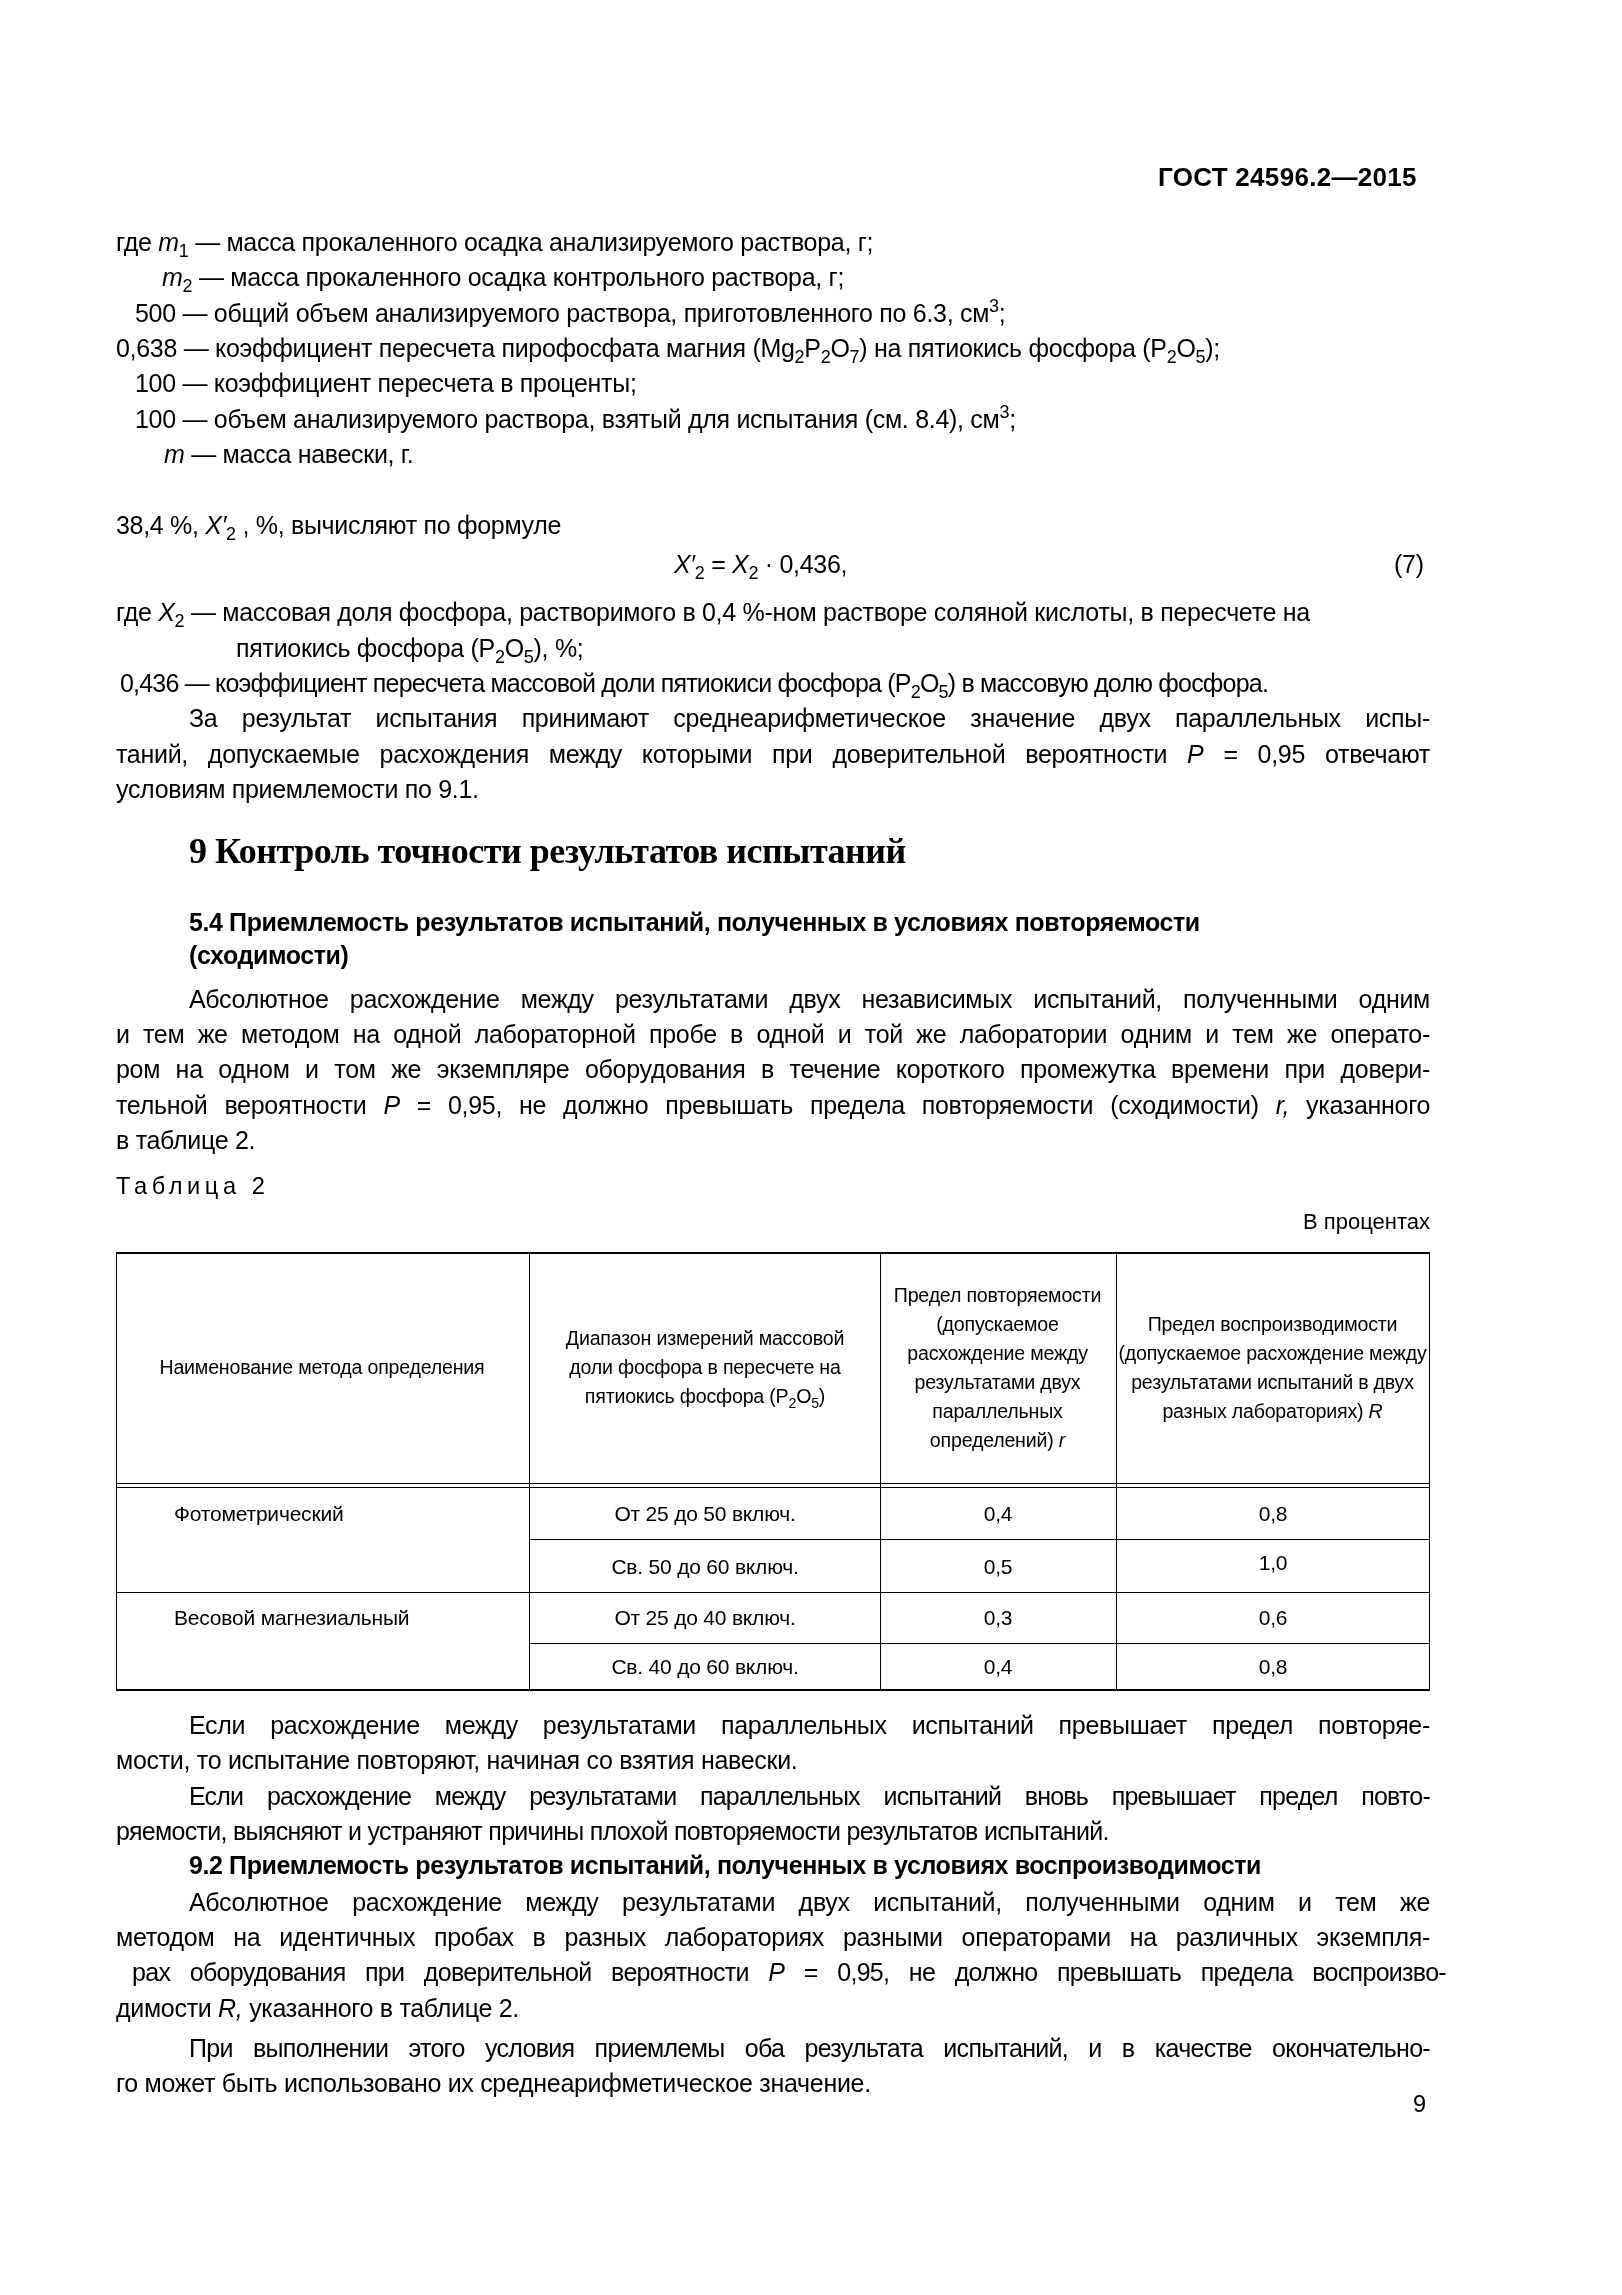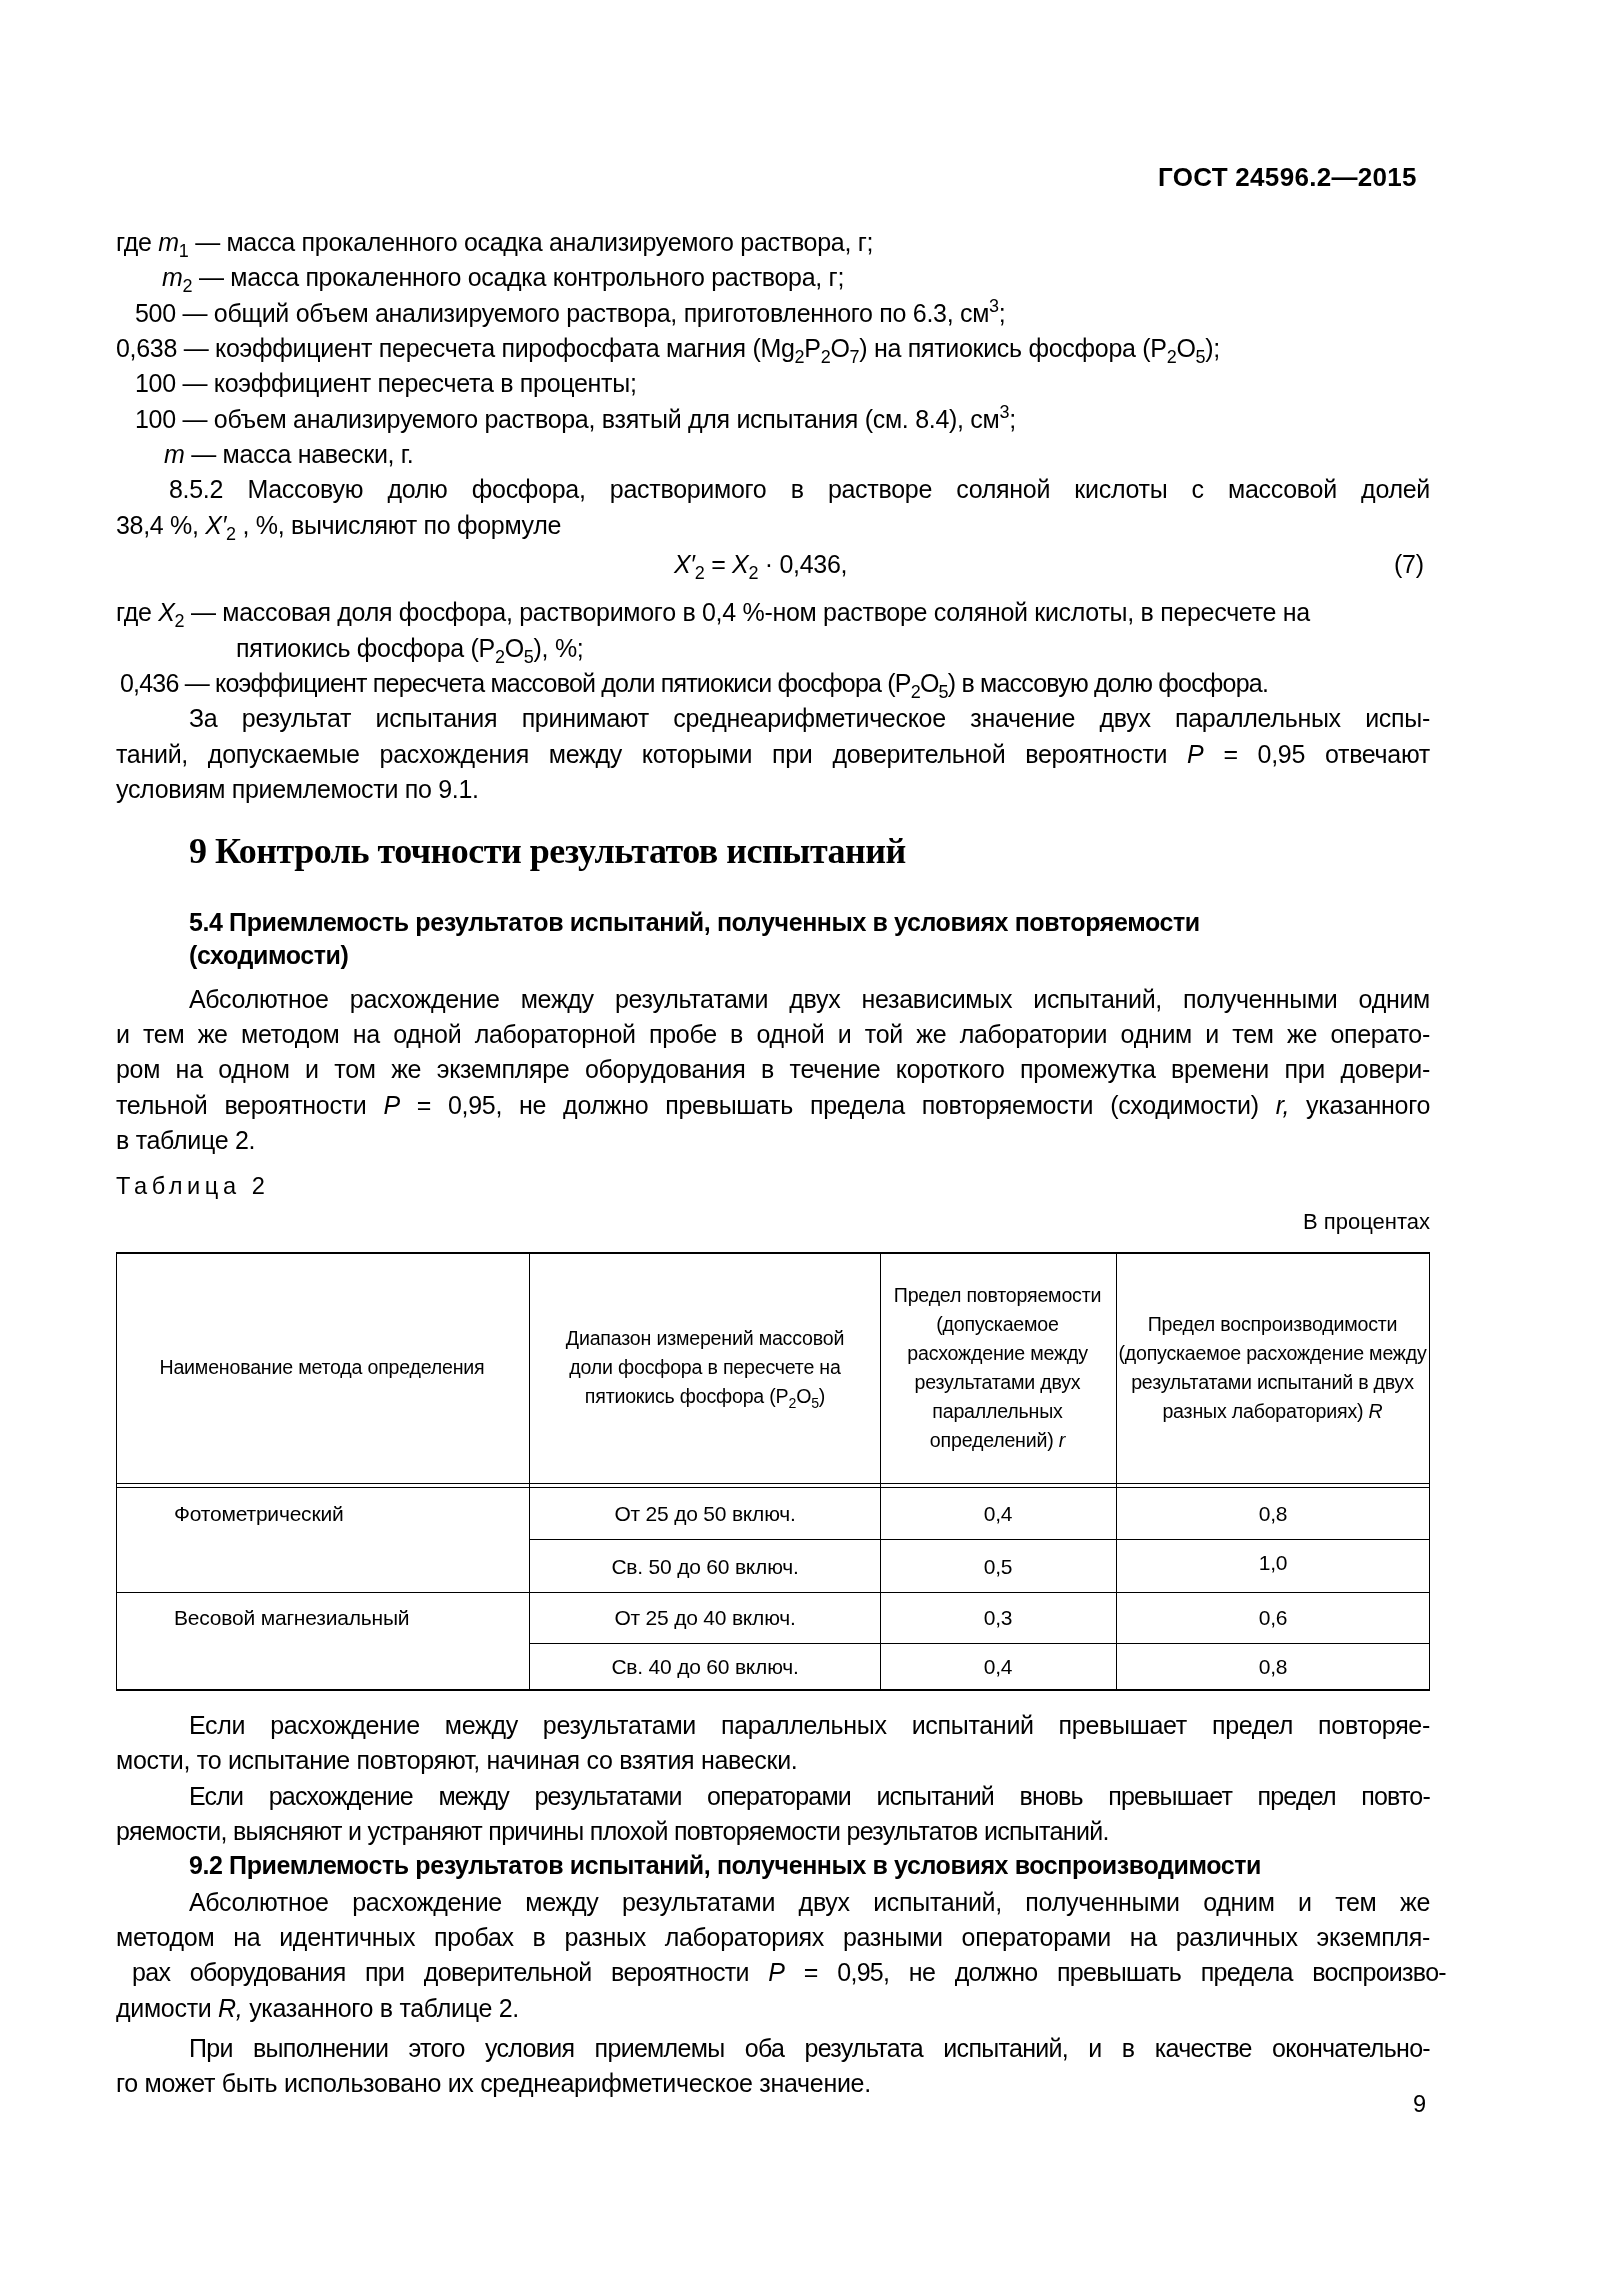--- a/index.html
+++ b/index.html
@@ -48,21 +48,20 @@
   <div class="abs txt" style="left:135px; top:366px;">
     <span>100</span><span> — коэффициент пересчета в проценты;</span>
   </div>
   <div class="abs txt" style="left:135px; top:402px;">
     <span>100</span><span> — объем анализируемого раствора, взятый для испытания (см. 8.4), см</span><sup>3</sup><span>;</span>
   </div>
   <div class="abs txt" style="left:164px; top:437px;">
     <span class="it">m</span><span> — масса навески, г.</span>
   </div>
 
-  <div class="abs txt just" style="left:116px; top:472px; width:1314px; padding-left:53px; box-sizing:border-box;">8.5.2  Массовую долю фосфора, растворимого в растворе соляной кислоты с массовой долей</div>
   <div class="abs txt" style="left:116px; top:508px;">
     <span>38,4 %, </span><span class="it">X′</span><sub>2</sub><span> , %, вычисляют по формуле</span>
   </div>
 
   <div class="abs txt" style="left:674px; top:547px;">
     <span class="it">X′</span><sub>2</sub><span> = </span><span class="it">X</span><sub>2</sub><span> · 0,436,</span>
   </div>
   <div class="abs txt" style="left:1394px; top:547px;">(7)</div>
 
   <div class="abs txt" style="left:116px; top:595px;">
@@ -137,21 +136,21 @@
     <div class="cell" style="left:764px; top:341px; width:236px; height:50px;">0,3</div>
     <div class="cell" style="left:1001px; top:341px; width:312px; height:50px;">0,6</div>
 
     <div class="cell" style="left:414px; top:393px; width:350px; height:44px;">Св. 40 до 60 включ.</div>
     <div class="cell" style="left:764px; top:393px; width:236px; height:44px;">0,4</div>
     <div class="cell" style="left:1001px; top:393px; width:312px; height:44px;">0,8</div>
   </div>
 
   <div class="abs txt just" style="left:116px; top:1708px; padding-left:73px; box-sizing:border-box;">Если расхождение между результатами параллельных испытаний превышает предел повторяе-</div>
   <div class="abs txt" style="left:116px; top:1743px;">мости, то испытание повторяют, начиная со взятия навески.</div>
-  <div class="abs txt just" style="left:116px; top:1779px; padding-left:73px; box-sizing:border-box; letter-spacing:-0.8px;">Если расхождение между результатами операторами испытаний вновь превышает предел повто-</div>
+  <div class="abs txt just" style="left:116px; top:1779px; padding-left:73px; box-sizing:border-box; letter-spacing:-0.8px;">Если расхождение между результатами параллельных испытаний вновь превышает предел повто-</div>
   <div class="abs txt" style="left:116px; top:1814px; letter-spacing:-0.7px;">ряемости, выясняют и устраняют причины плохой повторяемости результатов испытаний.</div>
 
   <div class="abs sub-title" style="left:189px; top:1851px;">9.2  Приемлемость результатов испытаний, полученных в условиях воспроизводимости</div>
   <div class="abs txt just" style="left:116px; top:1885px; padding-left:73px; box-sizing:border-box;">Абсолютное расхождение между результатами двух испытаний, полученными одним и тем же</div>
   <div class="abs txt just" style="left:116px; top:1920px;">методом на идентичных пробах в разных лабораториях разными операторами на различных экземпля-</div>
   <div class="abs txt just" style="left:116px; top:1955px; letter-spacing:-0.7px;margin-left:16px;">
     <span>рах оборудования при доверительной вероятности </span><span class="it">P</span><span> = 0,95, не должно превышать предела воспроизво-</span>
   </div>
   <div class="abs txt" style="left:116px; top:1991px;">
     <span>димости </span><span class="it">R,</span><span> указанного в таблице 2.</span>

